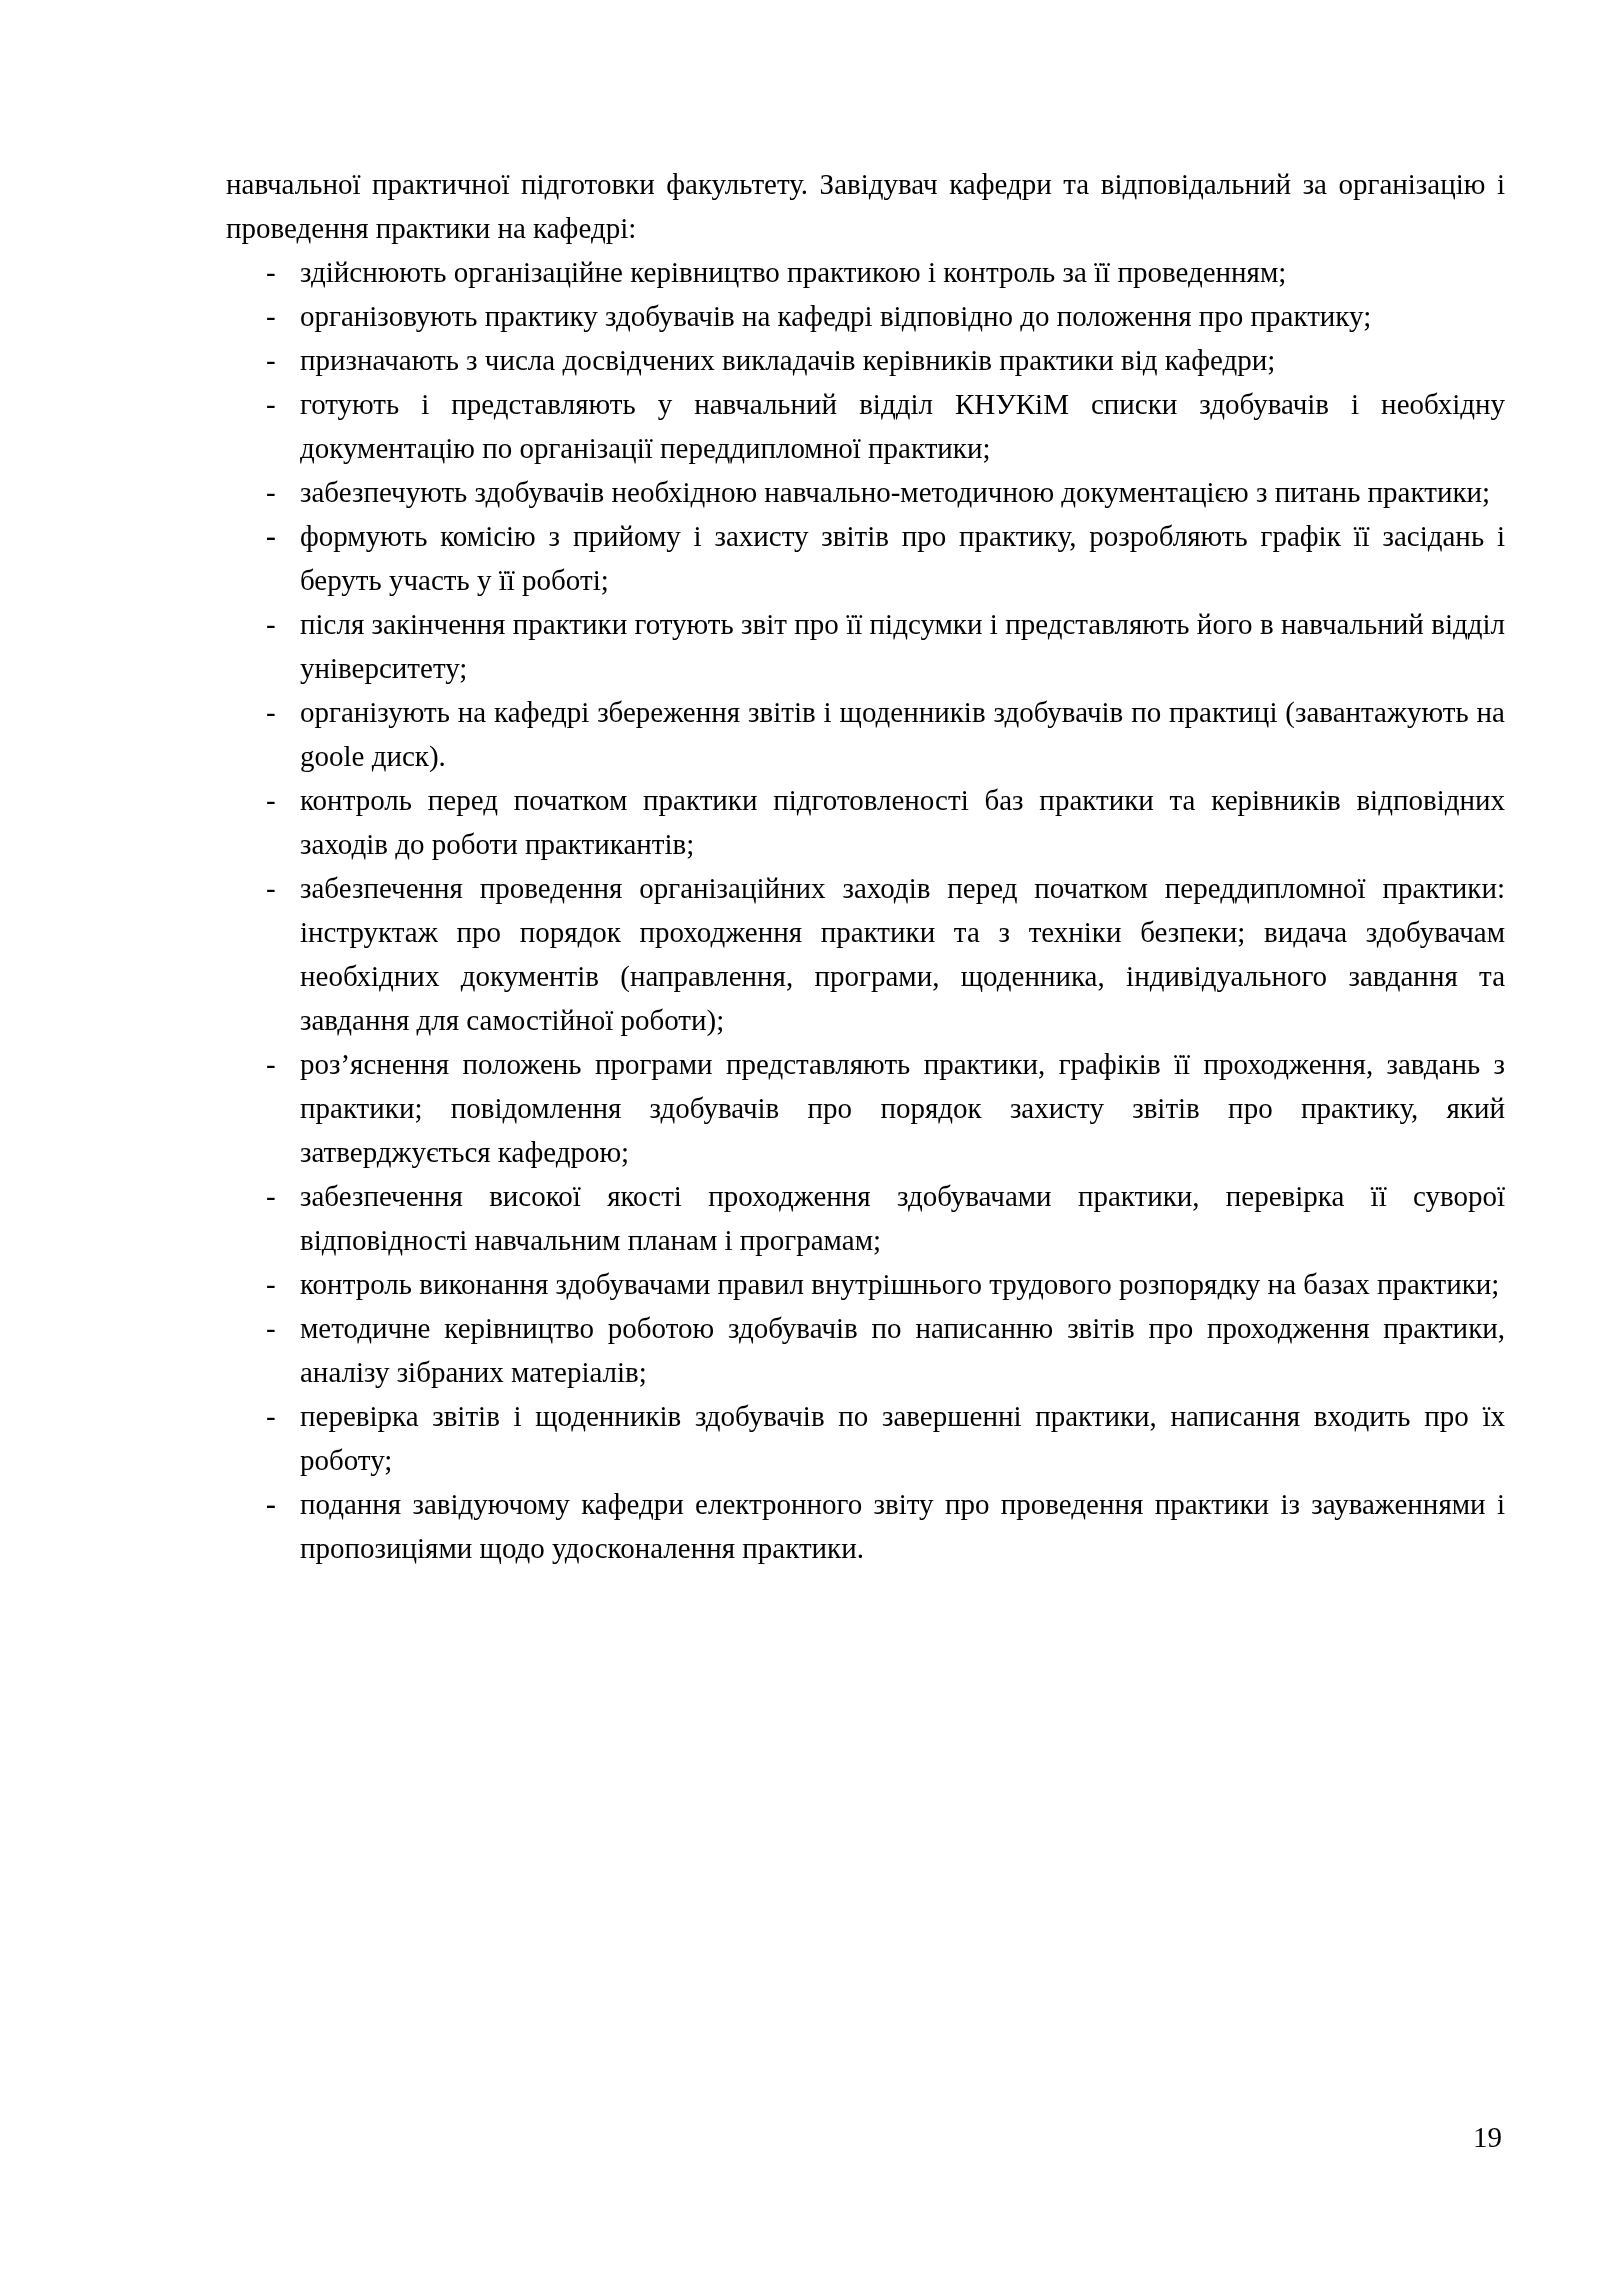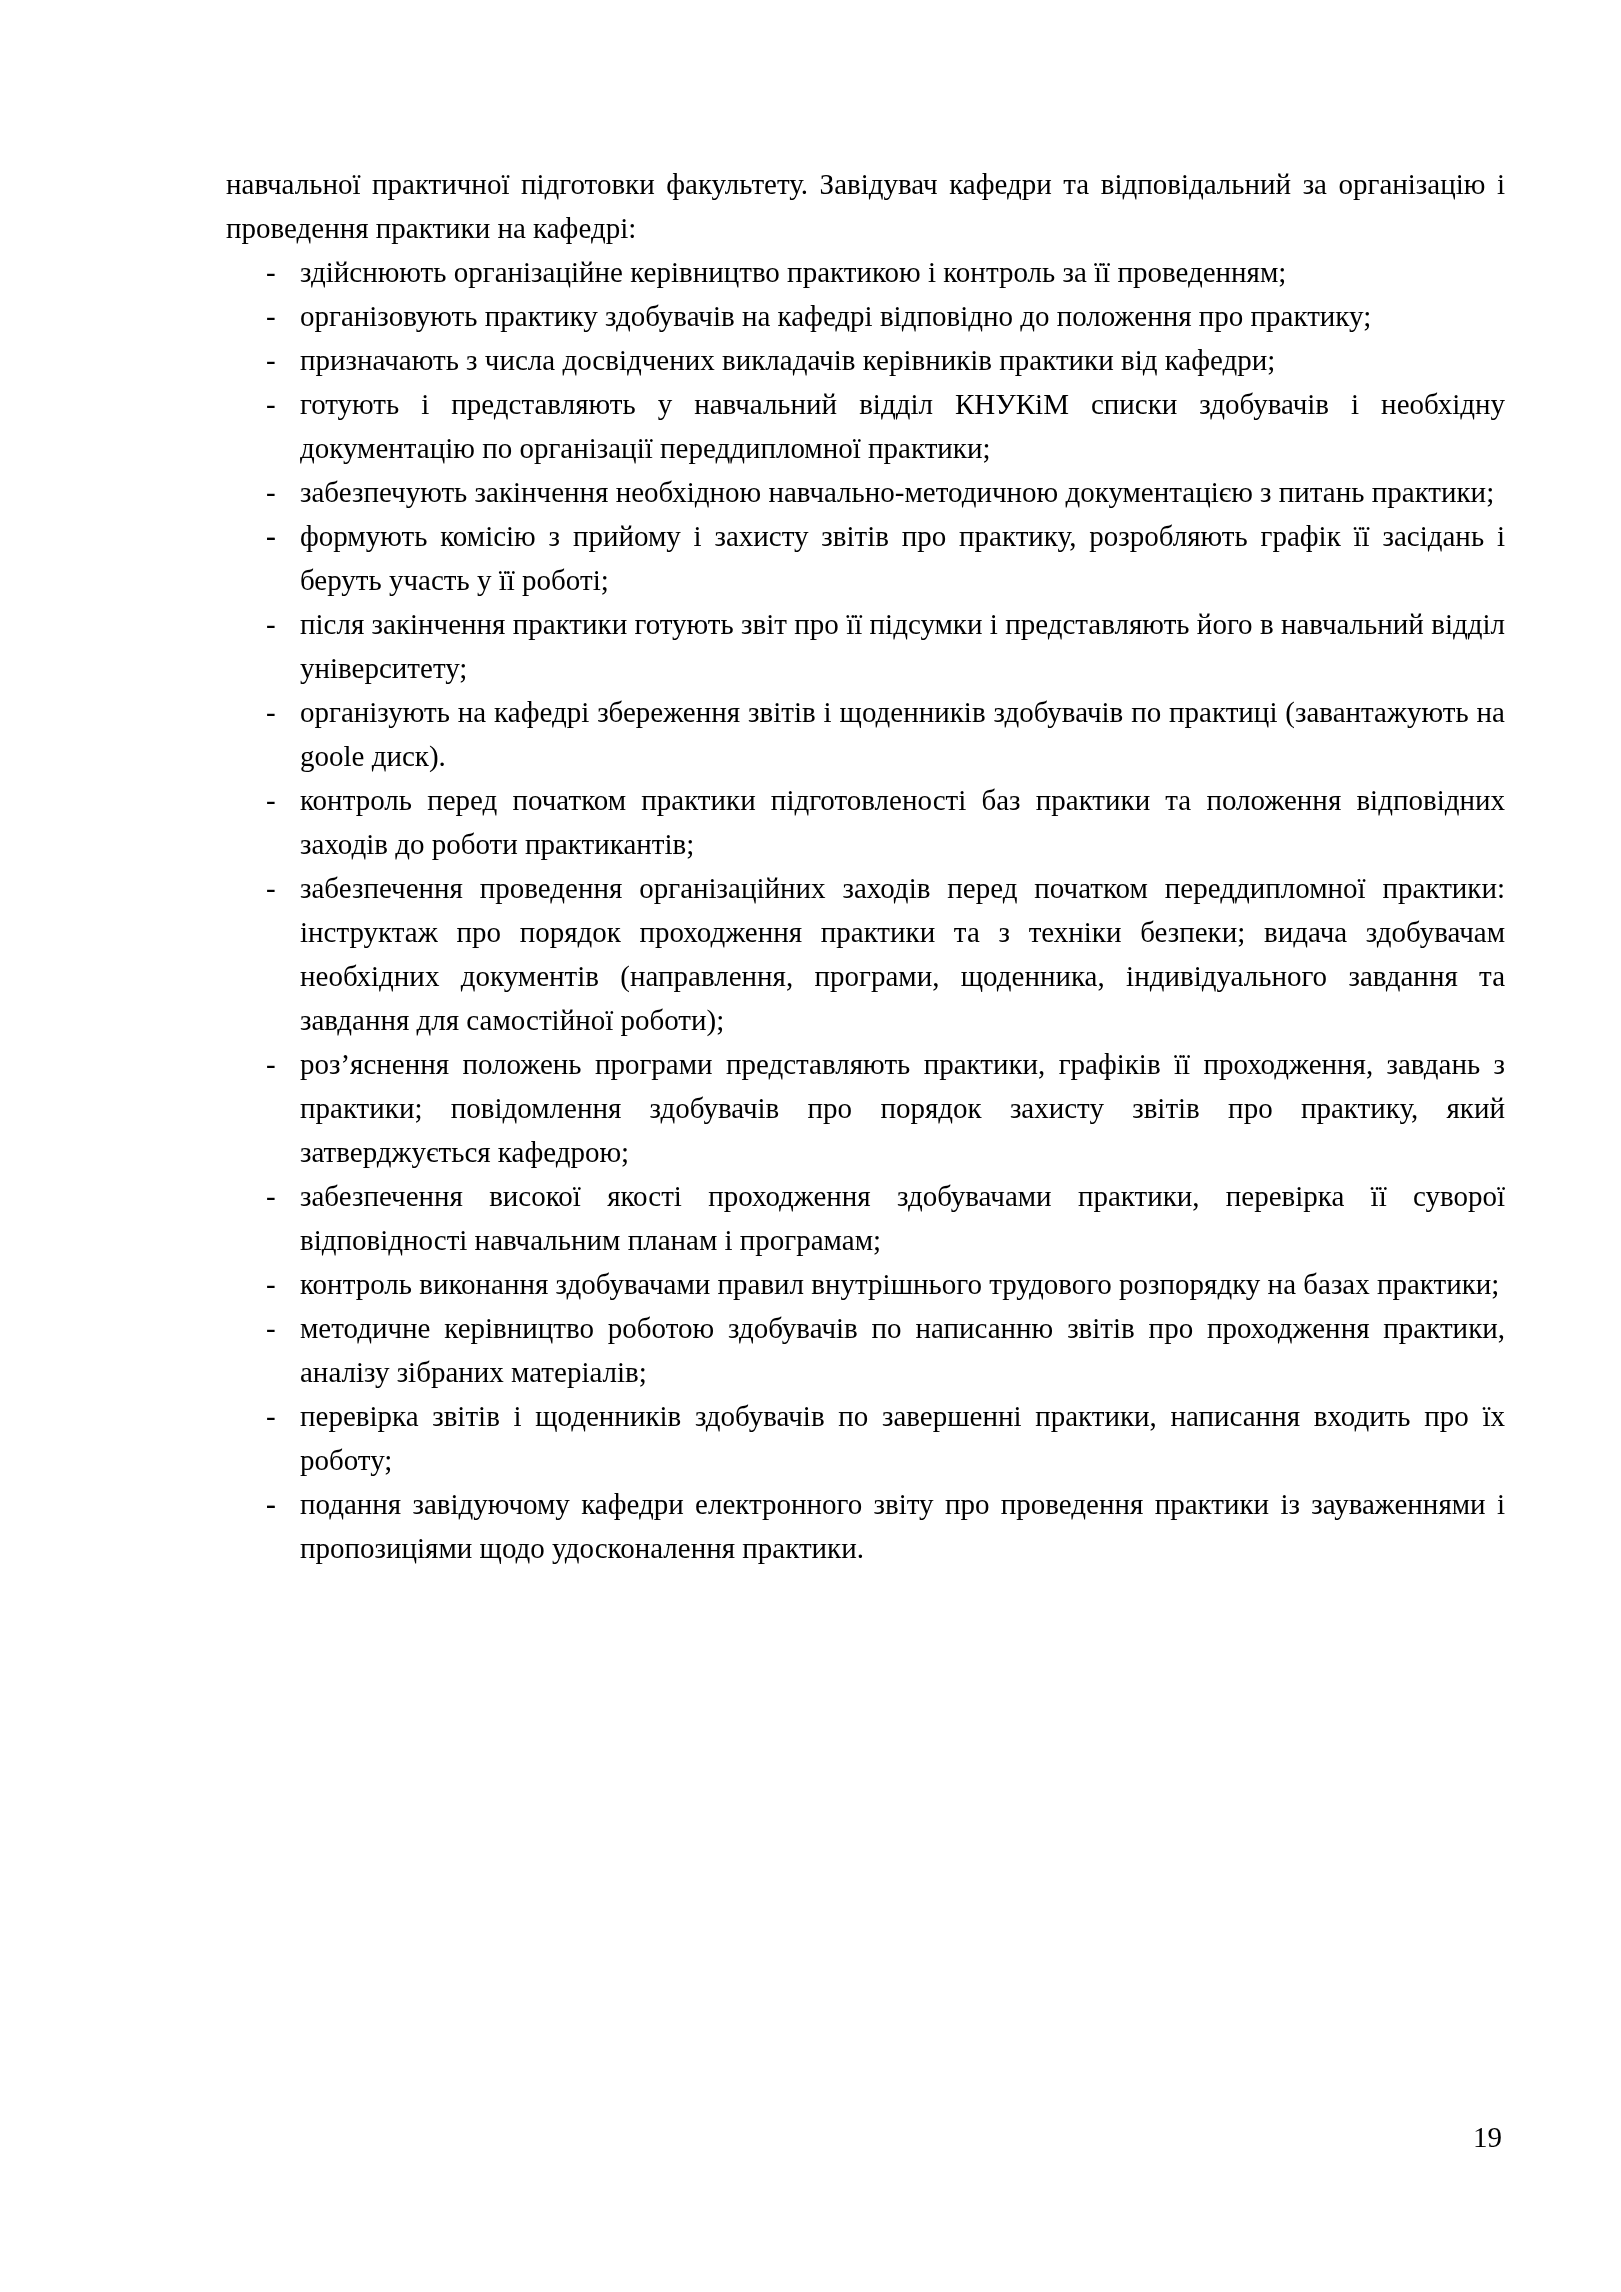--- a/index.html
+++ b/index.html
@@ -84,21 +84,21 @@
           <span class="item-text">призначають з числа досвідчених викладачів керівників практики від кафедри;</span>
         </div>
 
         <div class="item">
           <span class="dash">-</span>
           <span class="item-text">готують і представляють у навчальний відділ КНУКіМ списки здобувачів і необхідну документацію по організації переддипломної практики;</span>
         </div>
 
         <div class="item">
           <span class="dash">-</span>
-          <span class="item-text">забезпечують закінчення необхідною навчально-методичною документацією з питань практики;</span>
+          <span class="item-text">забезпечують здобувачів необхідною навчально-методичною документацією з питань практики;</span>
         </div>
 
         <div class="item">
           <span class="dash">-</span>
         </div>
 
         <div class="item">
           <span class="dash">-</span>
           <span class="item-text">формують комісію з прийому і захисту звітів про практику, розробляють графік її засідань і беруть участь у її роботі;</span>
         </div>
@@ -112,21 +112,21 @@
           <span class="dash">-</span>
           <span class="item-text">організують на кафедрі збереження звітів і щоденників здобувачів по практиці (завантажують на goole диск).</span>
         </div>
       </div>
 
 
     <div class="list">
 
         <div class="item">
           <span class="dash">-</span>
-          <span class="item-text">контроль перед початком практики підготовленості баз практики та положення відповідних заходів до роботи практикантів;</span>
+          <span class="item-text">контроль перед початком практики підготовленості баз практики та керівників відповідних заходів до роботи практикантів;</span>
         </div>
 
         <div class="item">
           <span class="dash">-</span>
           <span class="item-text">забезпечення проведення організаційних заходів перед початком переддипломної практики: інструктаж про порядок проходження практики та з техніки безпеки; видача здобувачам необхідних документів (направлення, програми, щоденника, індивідуального завдання та завдання для самостійної роботи);</span>
         </div>
 
         <div class="item">
           <span class="dash">-</span>
           <span class="item-text">роз’яснення положень програми представляють практики, графіків її проходження, завдань з практики; повідомлення здобувачів про порядок захисту звітів про практику, який затверджується кафедрою;</span>

